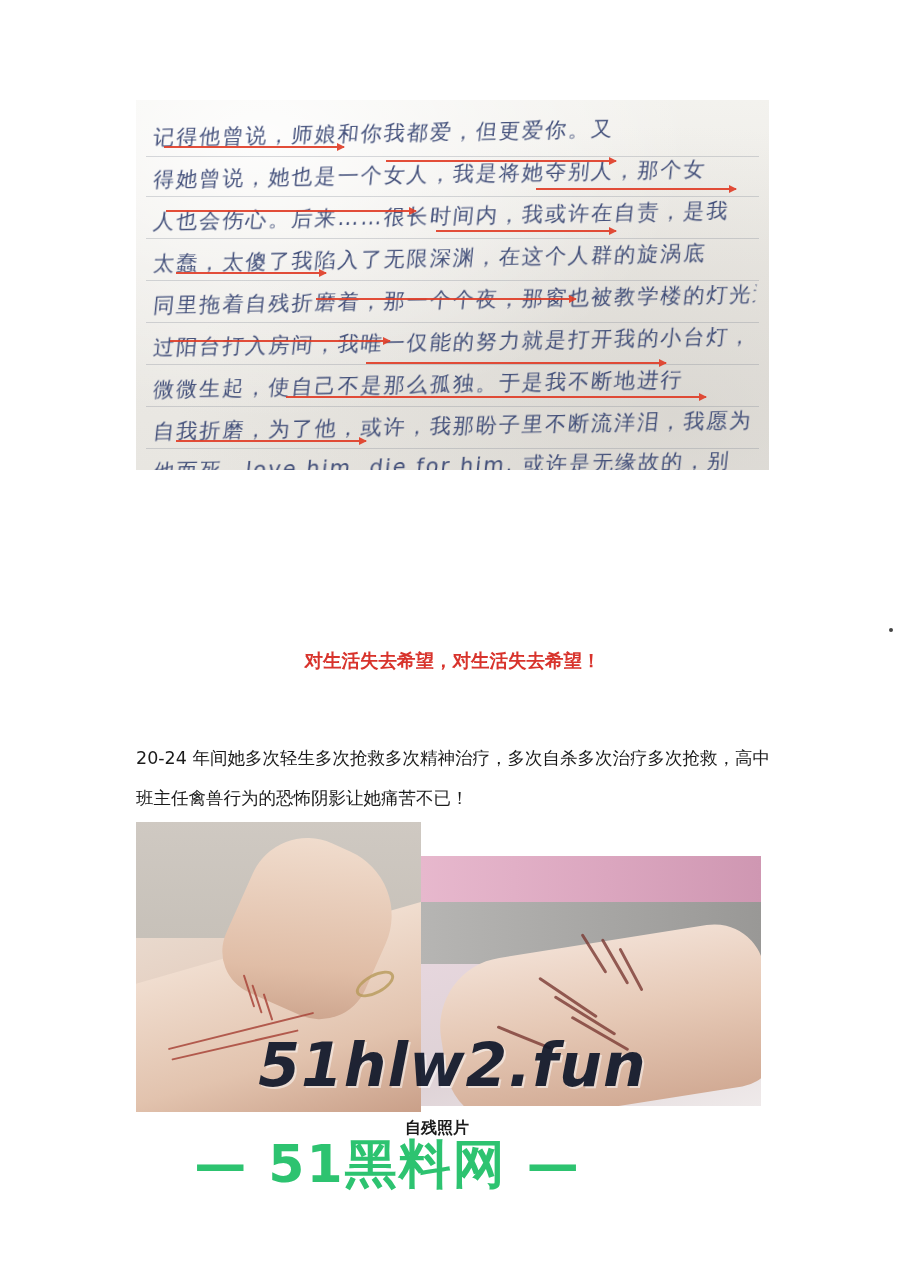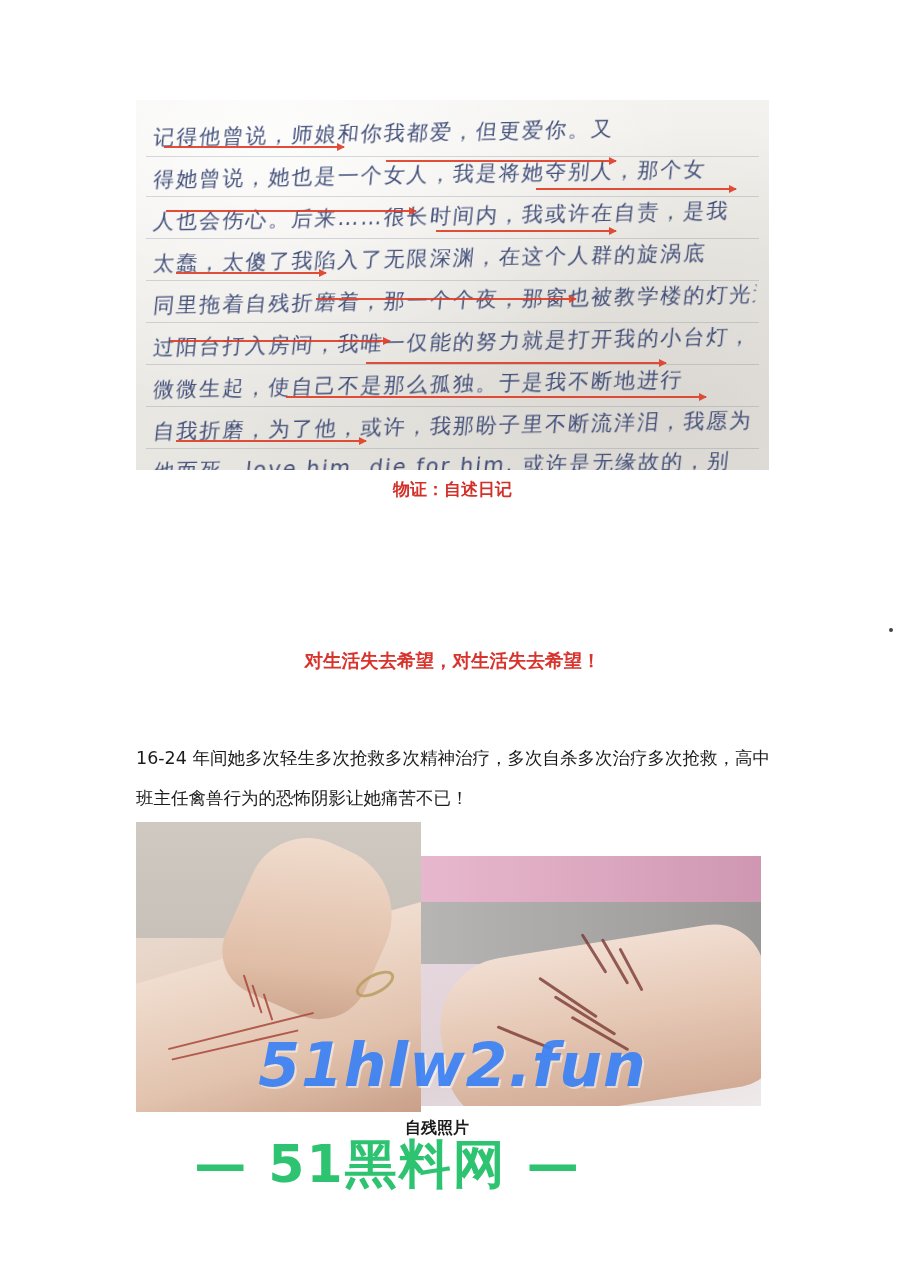--- a/index.html
+++ b/index.html
@@ -228,21 +228,21 @@
   .wm-domain {
     position: absolute;
     left: 0;
     top: 1030px;
     width: 905px;
     text-align: center;
     font-family: "DejaVu Sans", sans-serif;
     font-size: 60px;
     font-weight: bold;
     font-style: italic;
-    color: #3b82f6;
+    color: #0f172a;
     letter-spacing: 1px;
     opacity: 0.92;
     text-shadow: 2px 2px 0 rgba(255,255,255,0.55);
   }
   .wm-site {
     position: absolute;
     left: 0;
     top: 1130px;
     width: 775px;
     text-align: center;
@@ -296,27 +296,26 @@
     <div class="redline" style="left:30px;  top:110px; width:250px;"></div>
     <div class="redline" style="left:300px; top:130px; width:180px;"></div>
     <div class="redline" style="left:40px;  top:172px; width:150px;"></div>
     <div class="redline" style="left:180px; top:198px; width:260px;"></div>
     <div class="redline" style="left:34px;  top:240px; width:220px;"></div>
     <div class="redline" style="left:230px; top:262px; width:300px;"></div>
     <div class="redline" style="left:150px; top:296px; width:420px;"></div>
     <div class="redline" style="left:40px;  top:340px; width:190px;"></div>
   </div>
 
-  <div class="caption-evidence">物证：自述日记</div>
 
   <div class="red-para l3">对生活失去希望，对生活失去希望！</div>
 
   <div class="dot-mark"></div>
 
-  <div class="body-para">16-24 年间她多次轻生多次抢救多次精神治疗，多次自杀多次治疗多次抢救，高中班主任禽兽行为的恐怖阴影让她痛苦不已！</div>
+  <div class="body-para">20-24 年间她多次轻生多次抢救多次精神治疗，多次自杀多次治疗多次抢救，高中班主任禽兽行为的恐怖阴影让她痛苦不已！</div>
 
   <div class="photo-left">
     <div class="bg-wall"></div>
     <div class="skin" style="top:40%; height:60%;"></div>
     <div class="forearm"></div>
     <div class="finger"></div>
     <div class="ring"></div>
     <div class="cut" style="left:96px;  top:168px; width:34px; height:2px; transform:rotate(72deg);"></div>
     <div class="cut" style="left:106px; top:176px; width:30px; height:2px; transform:rotate(72deg);"></div>
     <div class="cut" style="left:118px; top:184px; width:28px; height:2px; transform:rotate(72deg);"></div>

